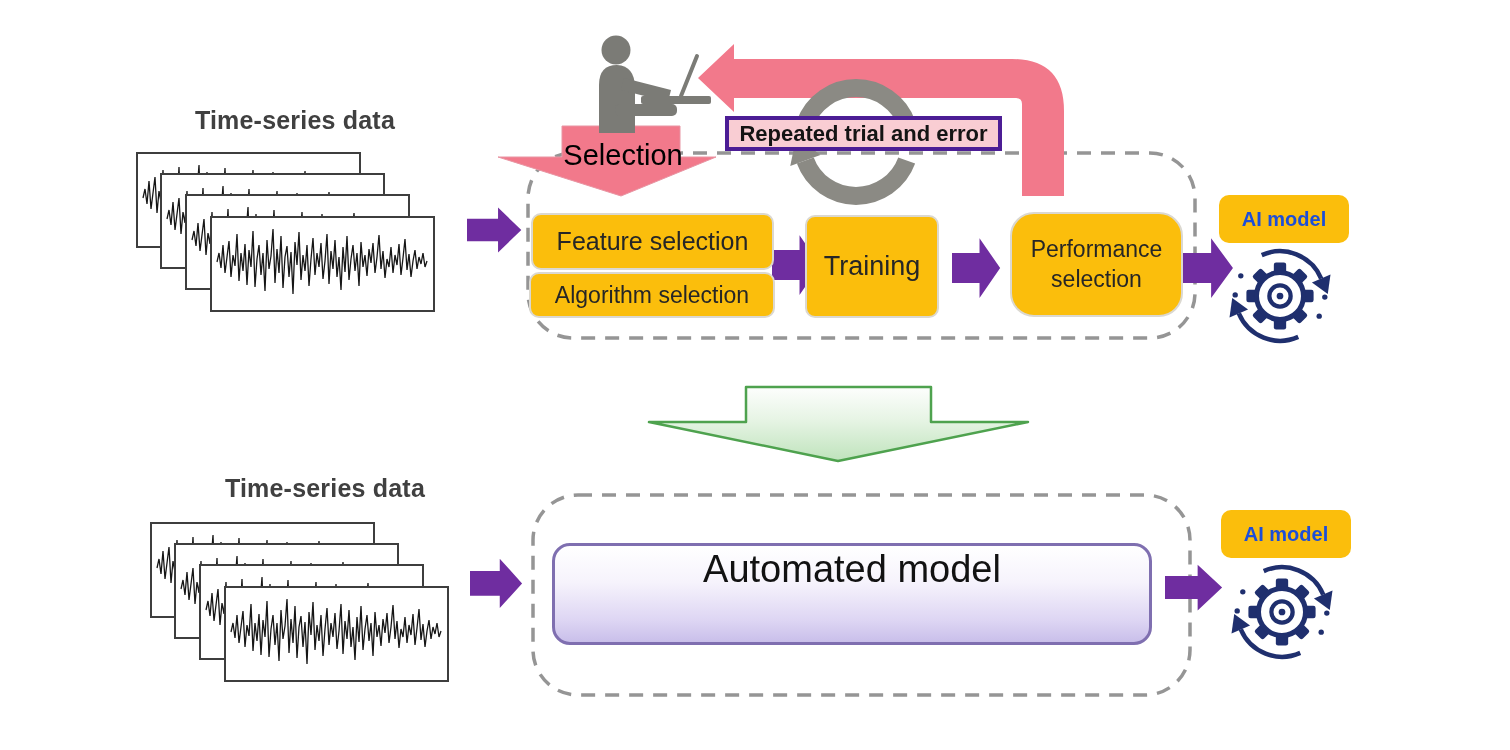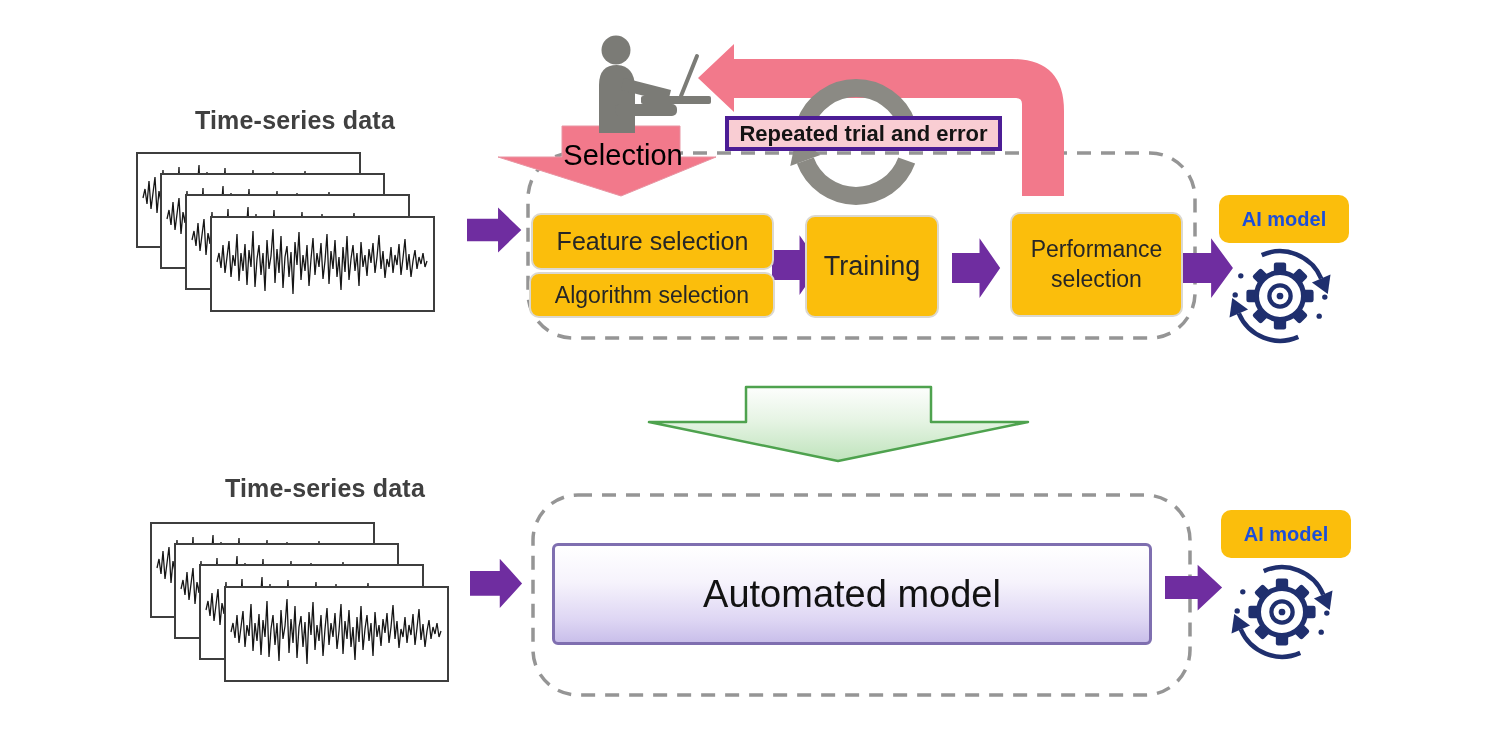--- a/index.html
+++ b/index.html
@@ -13,38 +13,38 @@
     width:240px;text-align:right;font-weight:700;font-size:25px;color:#404040;letter-spacing:0.2px;
   }
   .step{
     position:absolute;z-index:2;background:#FBBE0C;border:2px solid #DBD8D0;border-radius:10px;
     display:flex;align-items:center;justify-content:center;text-align:center;
     color:#262626;box-sizing:border-box;
   }
   .step.feature{left:531px;top:213px;width:243px;height:57px;font-size:25px;}
   .step.algorithm{left:529px;top:272px;width:246px;height:46px;font-size:23px;}
   .step.training{left:805px;top:215px;width:134px;height:103px;font-size:27px;}
-  .step.performance{left:1010px;top:212px;width:173px;height:105px;font-size:23px;line-height:1.3;flex-direction:column;}
+  .step.performance{left:1010px;top:212px;width:173px;height:105px;font-size:23px;line-height:1.3;flex-direction:column;border-radius:24px;}
   .step.ai{font-size:20px;font-weight:700;color:#1d4ed8;border:none;}
   .step.ai-top{left:1219px;top:195px;width:130px;height:48px;}
   .step.ai-bottom{left:1221px;top:510px;width:130px;height:48px;}
   .selection-text{
     left:550px;top:139px;width:146px;text-align:center;font-size:29px;color:#000000;
   }
   .loop-label{
     left:725px;top:116px;width:277px;height:35px;box-sizing:border-box;
     background:#F9CDD3;border:4px solid #4c1d95;
     display:flex;align-items:center;justify-content:center;
     font-size:22px;font-weight:700;color:#141414;white-space:nowrap;
   }
   .auto-box{
     left:552px;top:543px;width:600px;height:102px;box-sizing:border-box;
     background:linear-gradient(180deg,#ffffff 0%,#f6f3fc 38%,#ddd5f3 78%,#c9bfea 100%);
-    border:3px solid #7F6FB0;border-radius:6px;
-    display:flex;flex-direction:column;align-items:center;justify-content:center;
+    border:3px solid #7F6FB0;border-radius:18px;
+    display:flex;flex-direction:column;align-items:center;justify-content:space-between;
     font-size:38px;color:#121212;line-height:1.22;text-align:center;
   }
 </style>
 </head>
 <body>
 
 <div class="canvas">
 
   <svg class="gfx" width="1510" height="750" viewBox="0 0 1510 750">
     <defs>

